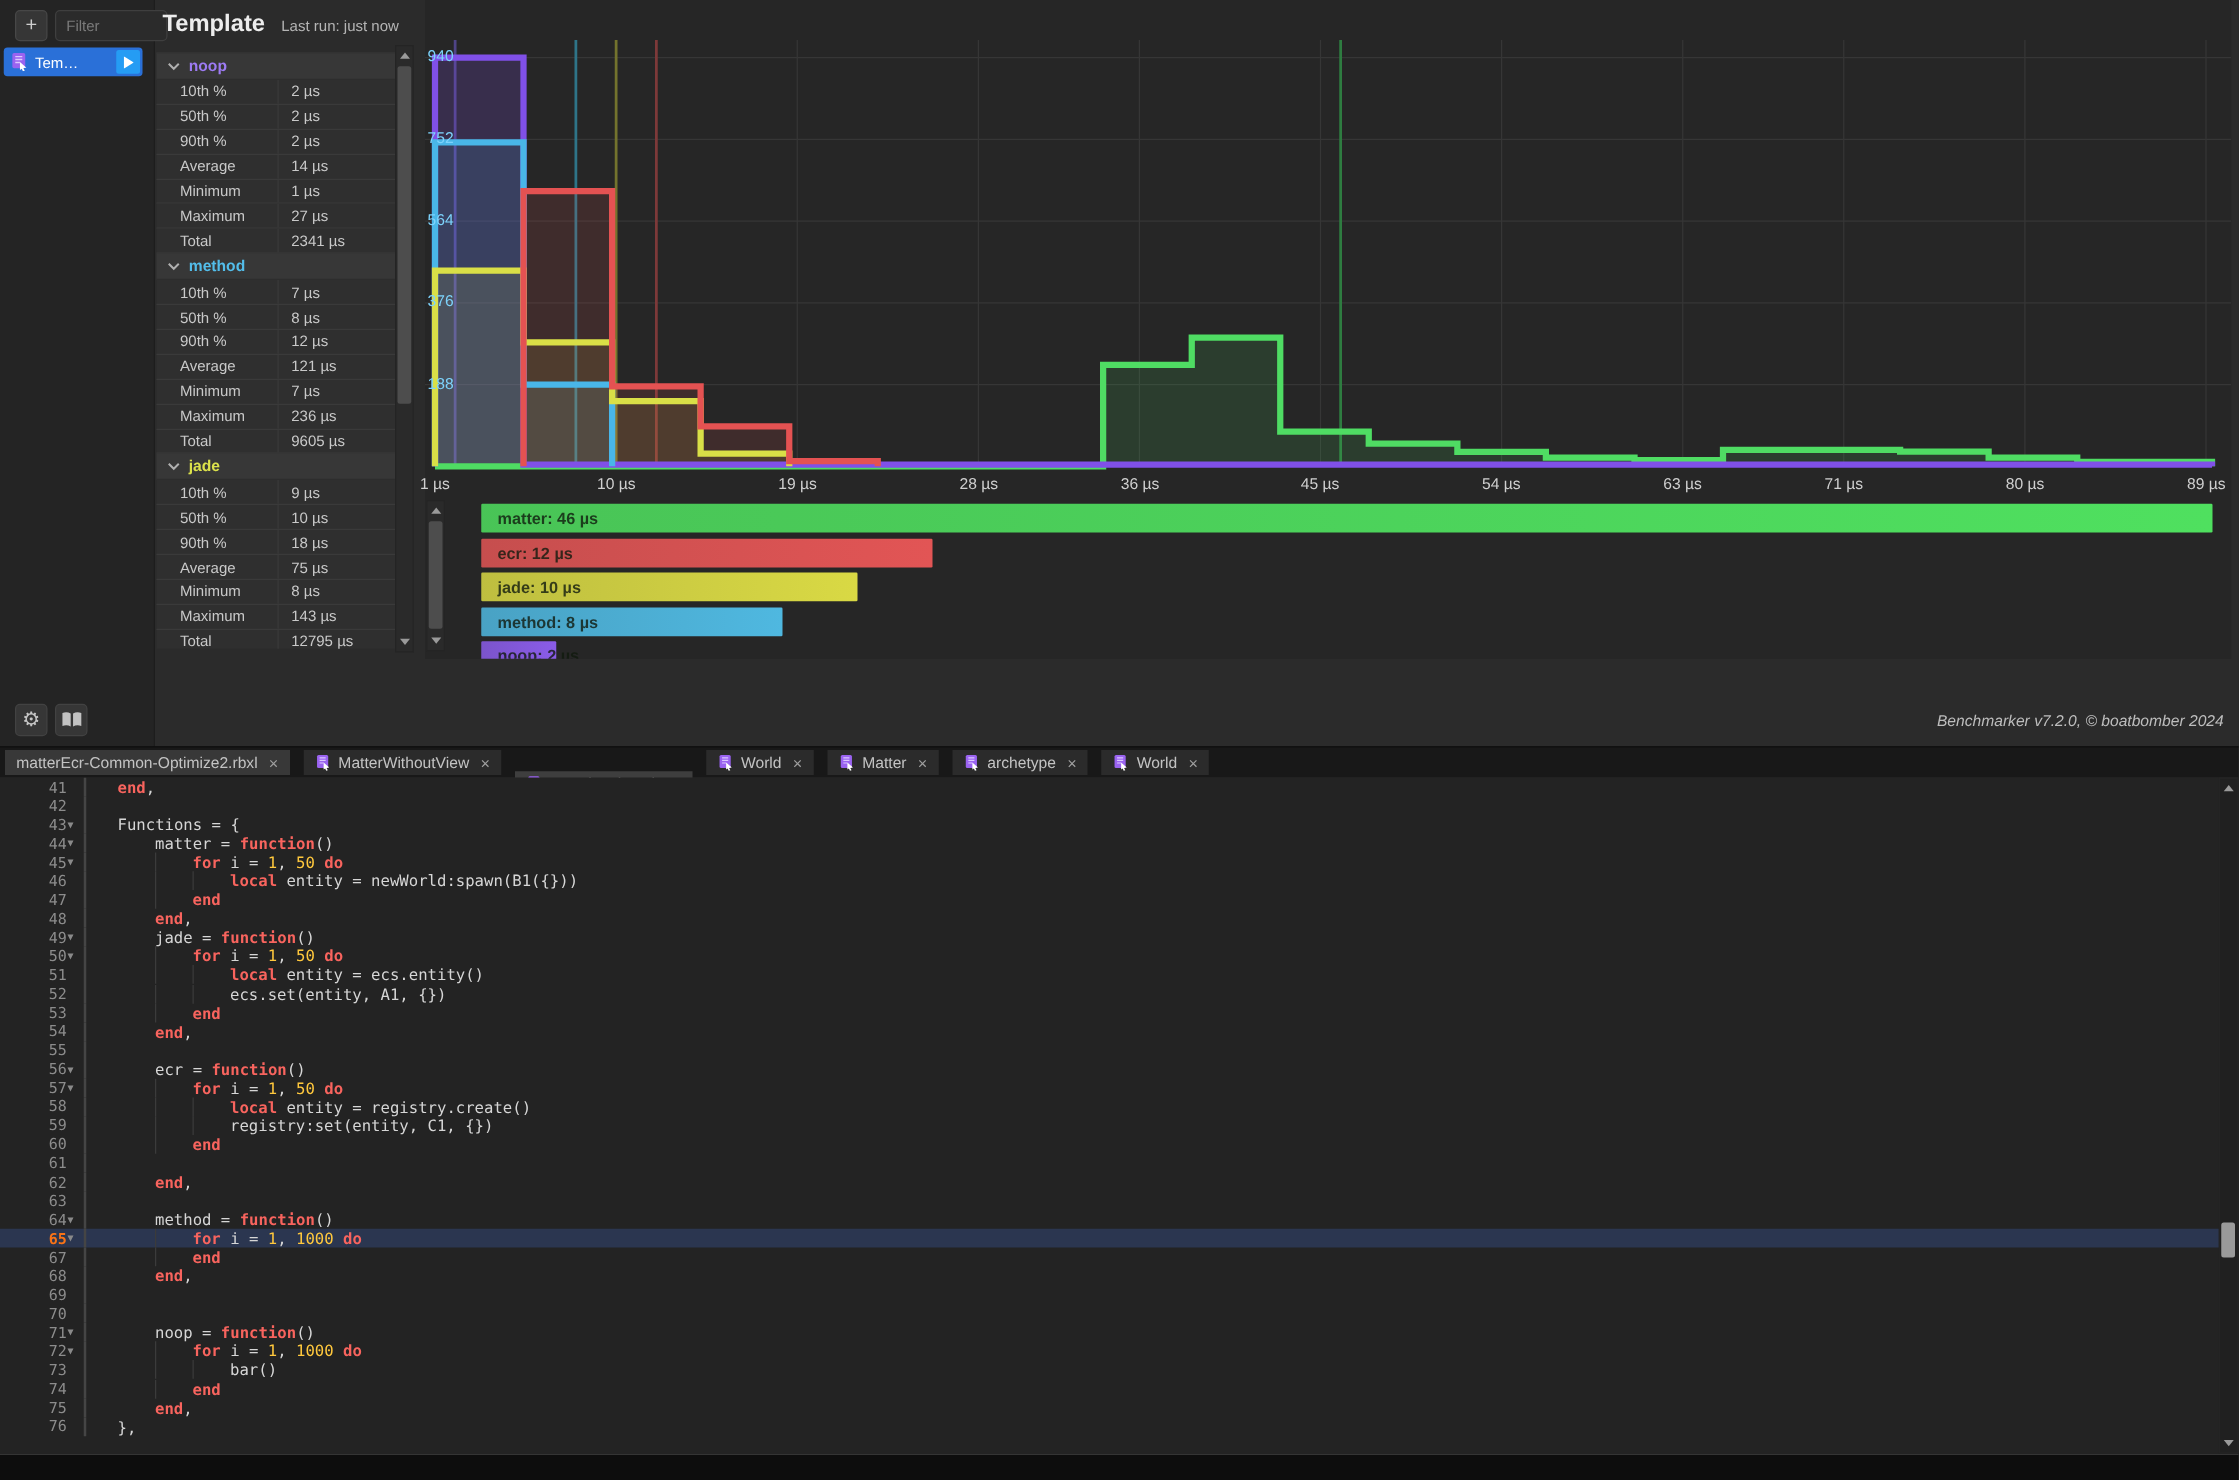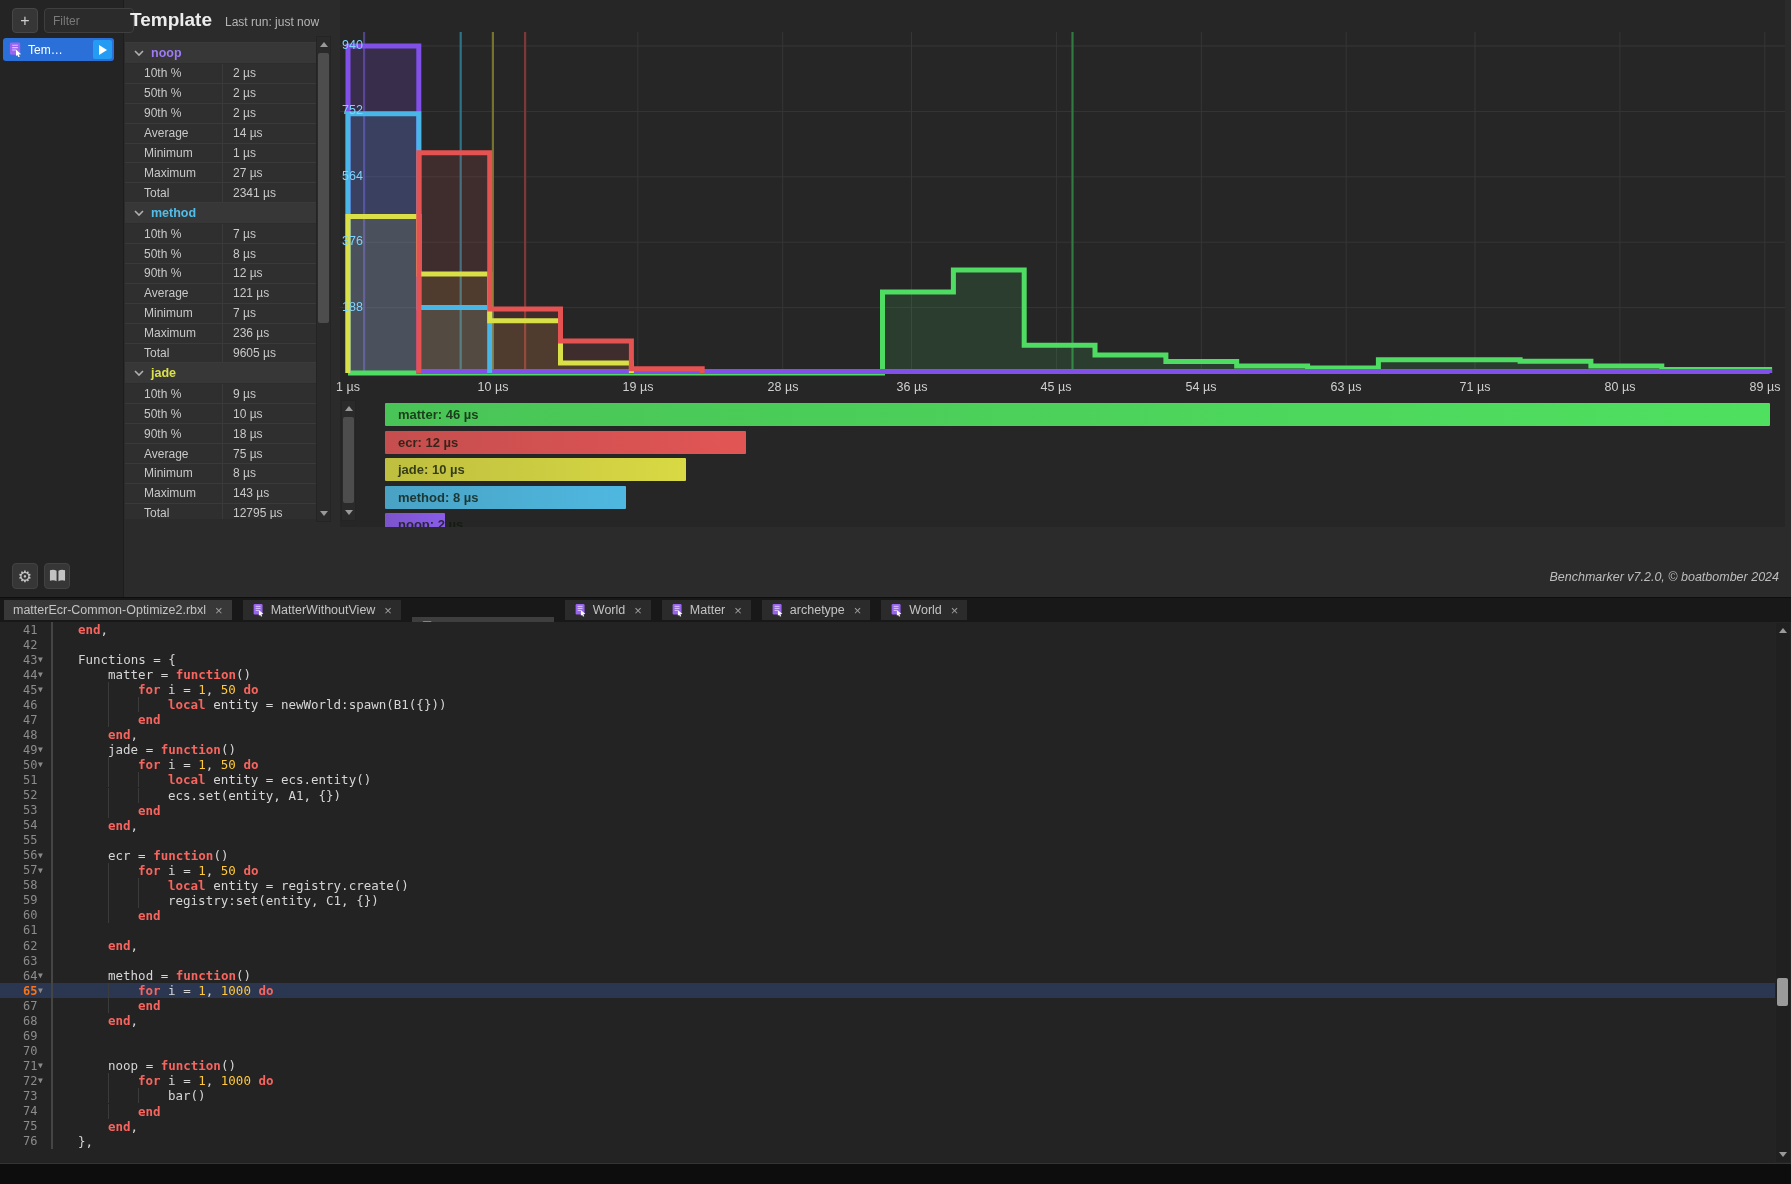--- a/index.html
+++ b/index.html
@@ -52,21 +52,21 @@
   .tab { height:20px; margin-right:11px; padding:0 9px; font-size:12.5px; color:#c3c3c3; background:#2b2b2b; display:flex; align-items:center; gap:6px; white-space:nowrap; }
   .tab.raised { background:#383838; }
   .tab.active { background:#3e3e3e; color:#e8e8e8;margin-top:34px; }
   .tclose { color:#9f9f9f; font-size:13px; margin-left:3px; }
 
   
   .editor { position:absolute; left:0; top:622px; width:1791px; height:541px; background:#232323; font-family:"DejaVu Sans Mono",monospace; font-size:12.5px; color:#d6d6d6; overflow:hidden; }
   .crow { height:15.05px; display:flex; white-space:pre; align-items:center; }
   .crow.cur { background:#2b3650; }
   .crow.cur .lnum { color:#f97316; font-weight:bold; }
-  .lnum { width:30px; padding-left:23px; color:#8c8c8c; flex-shrink:0; font-size:12px; }
+  .lnum { width:30px; padding-left:23px; color:#8c8c8c; flex-shrink:0; font-size:12px;margin-left:16px; }
   .fold { width:21px; color:#8a8a8a; font-size:8px; text-align:center; flex-shrink:0; }
   .codeln { border-left:2px solid #454545; padding-left:25px; flex:1; height:100%; display:flex; align-items:center; }
   .kw { color:#f8645e; font-weight:bold; }
   .num { color:#ffc83d; }
   .ind { display:inline-block; width:30px; height:15px; border-left:1px solid #3b3b3b; vertical-align:top; }
   .ind0 { border-left-color:transparent; }
 
   .bottombar { position:absolute; left:0; top:1163px; width:1791px; height:21px; background:#0d0d0d; border-top:1px solid #343434; }
 </style>
 </head>

